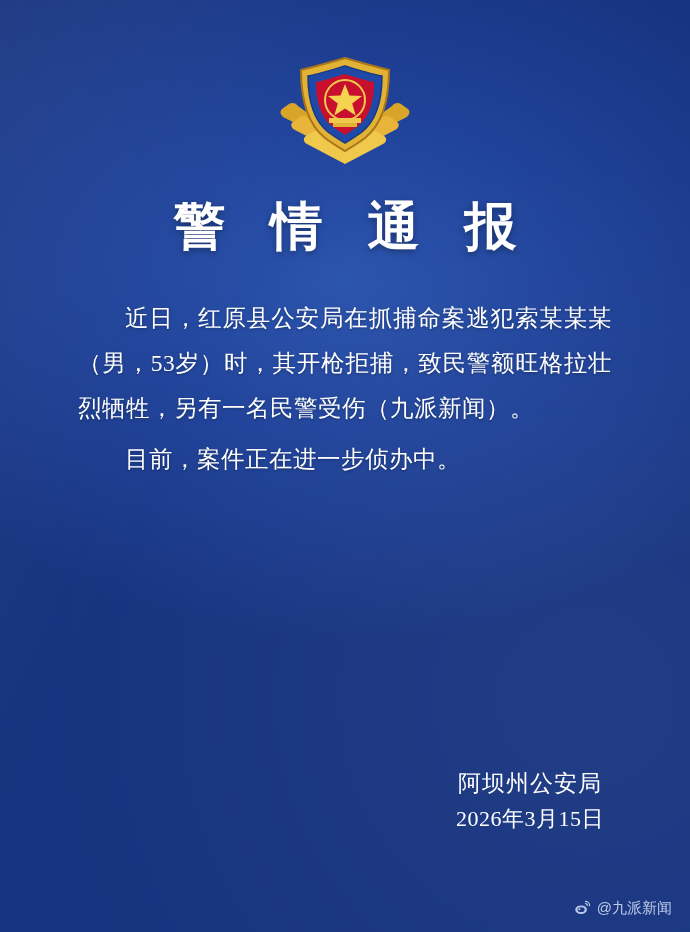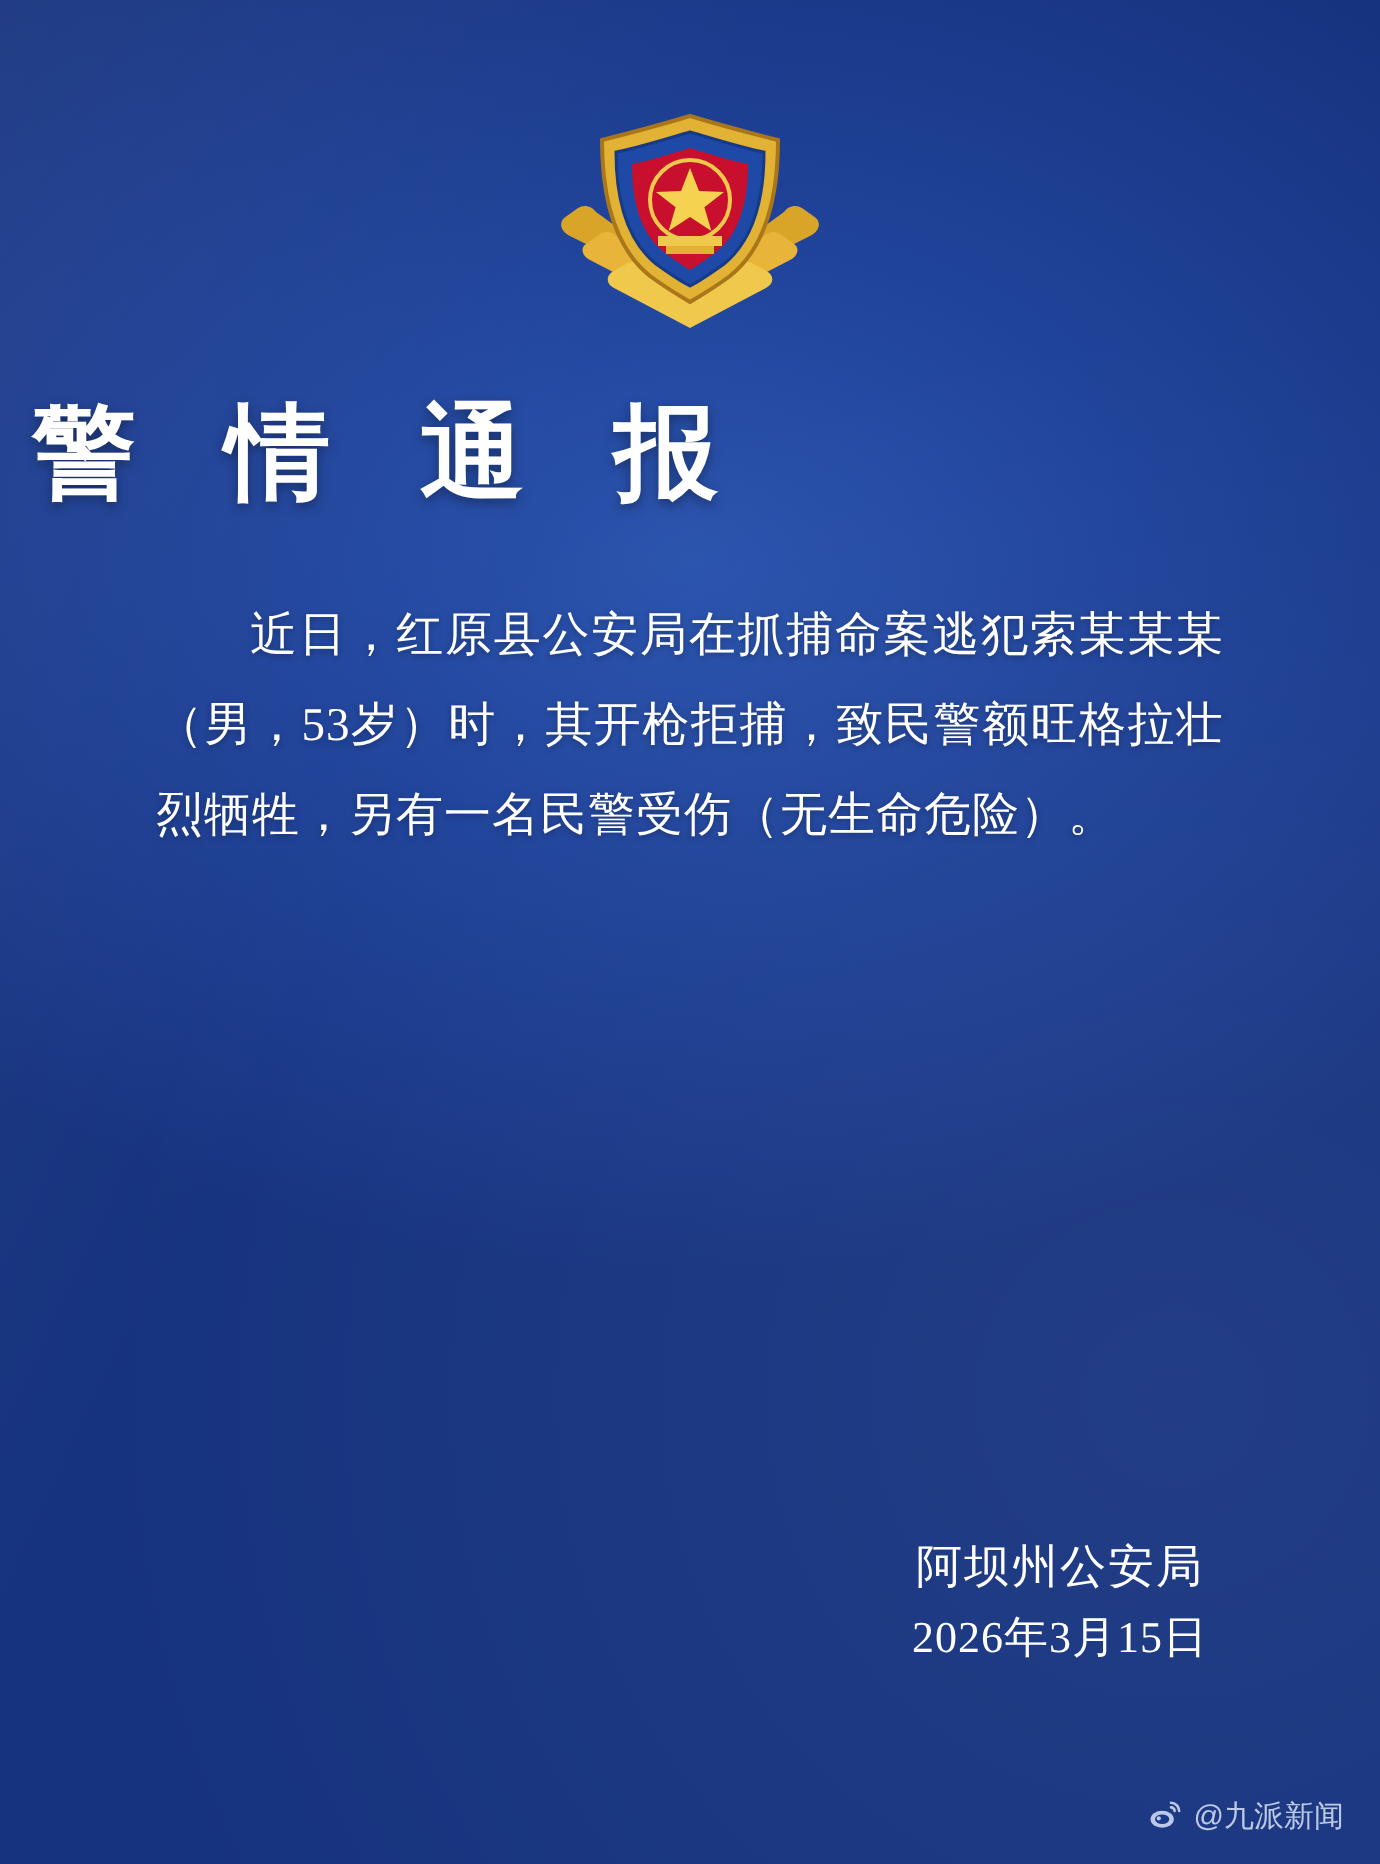--- a/index.html
+++ b/index.html
@@ -46,20 +46,21 @@
     position: relative;
     width: 140px;
     height: 118px;
   }
   .emblem svg { display: block; }
 
   
   .title {
     position: relative;
     z-index: 2;
+    text-align: center;
     color: #ffffff;
     font-size: 52px;
     font-weight: bold;
     letter-spacing: 16px;
     text-indent: 16px;
     margin-top: 22px;
     font-family: "Liberation Serif", "DejaVu Serif", serif;
     text-shadow: 0 2px 6px rgba(0,0,0,0.35);
   }
 
@@ -150,21 +151,22 @@
 
         <rect x="54" y="66" width="32" height="5" fill="#f0c94c"></rect>
         <rect x="58" y="71" width="24" height="4" fill="#e2b235"></rect>
       </svg>
     </div>
   </div>
 
   <div class="title">警 情 通 报</div>
 
   <div class="body">
-    <p class="para">近日，红原县公安局在抓捕命案逃犯索某某某（男，53岁）时，其开枪拒捕，致民警额旺格拉壮烈牺牲，另有一名民警受伤（无生命危险）。</p>
+    <p class="para">近日，红原县公安局在抓捕命案逃犯索某某某（男，53岁）时，其开枪拒捕，致民警额旺格拉壮烈牺牲，另有一名民警受伤（九派新闻）。</p>
+    <p class="para">目前，案件正在进一步侦办中。</p>
   </div>
 
   <div class="signature">
     <div class="sig-org">阿坝州公安局</div>
     <div class="sig-date">2026年3月15日</div>
   </div>
 
   <div class="watermark">
     <span class="weibo-icon">
       <svg viewBox="0 0 24 24" width="17" height="17" aria-hidden="true">

